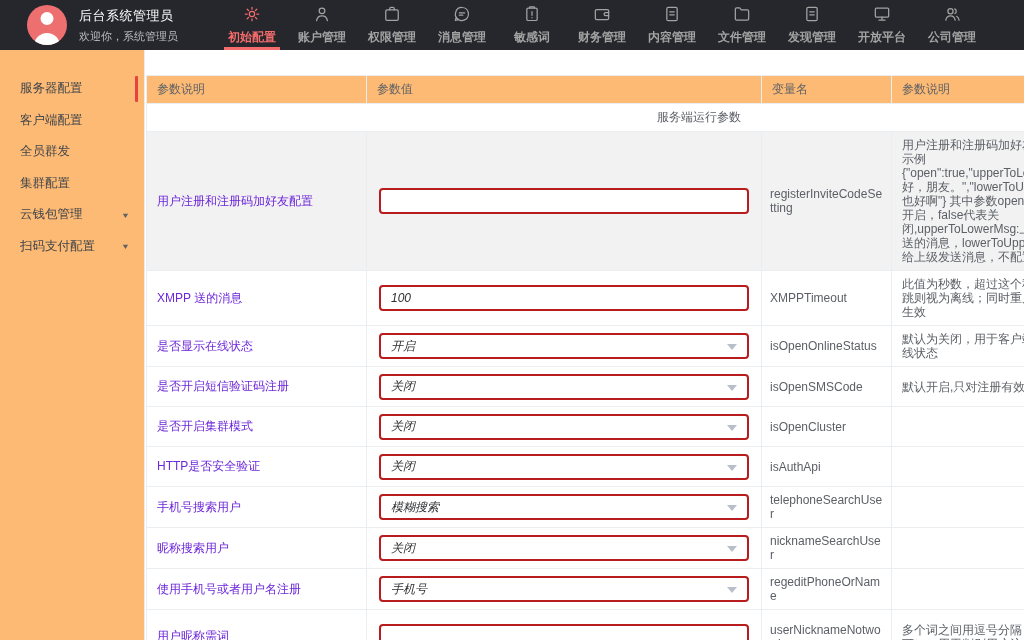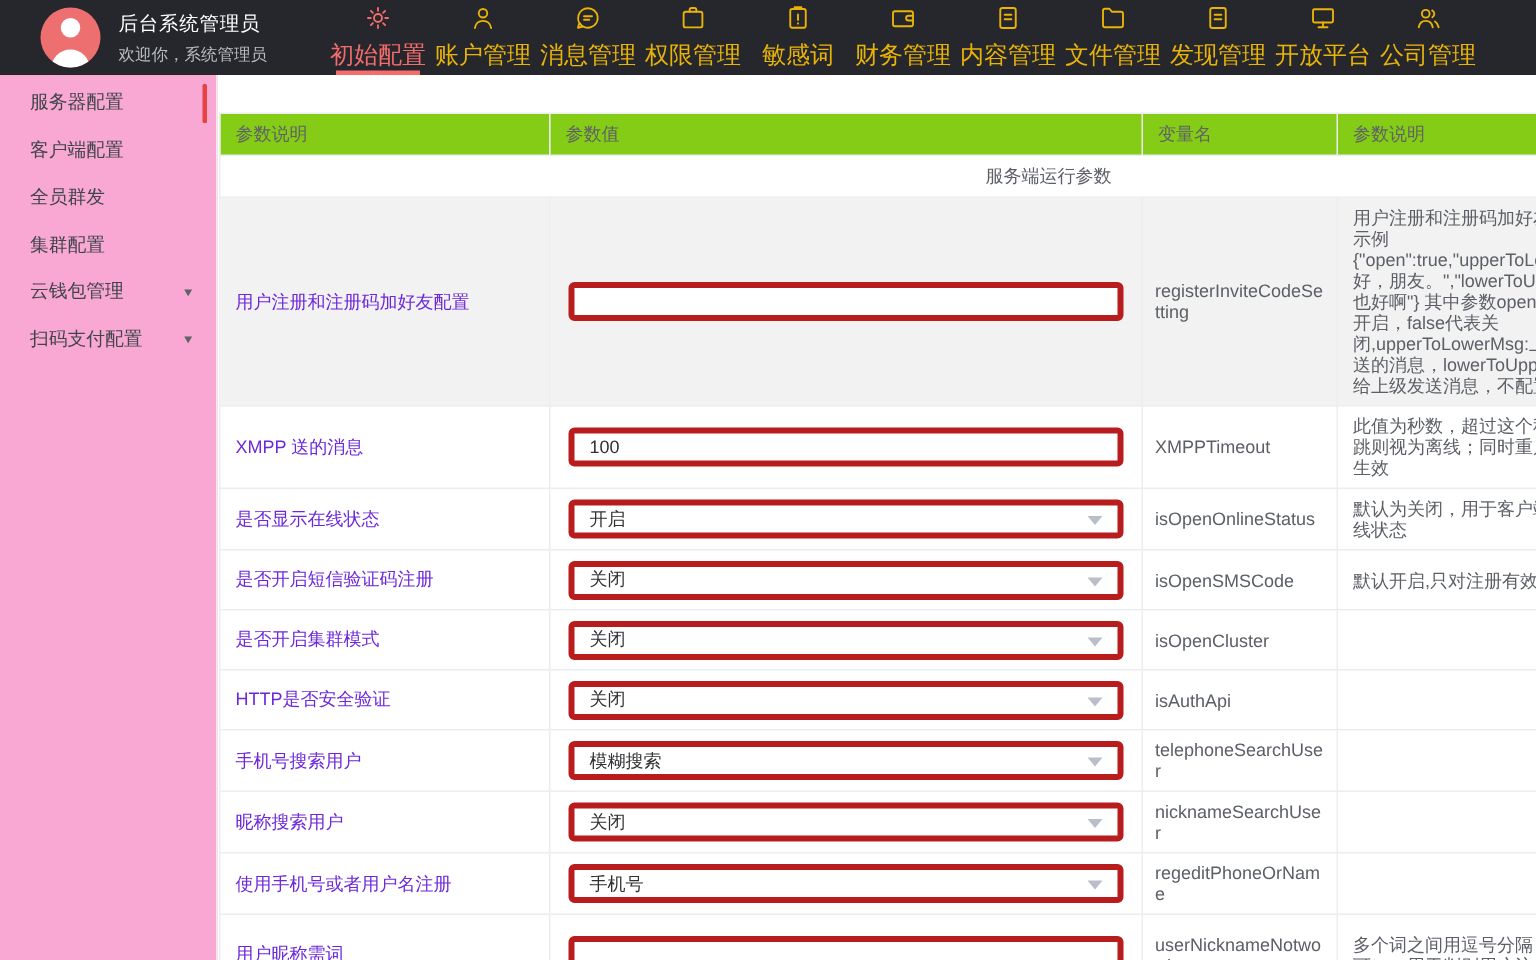--- a/index.html
+++ b/index.html
@@ -17,52 +17,52 @@
     margin-left:27px;position:relative;overflow:hidden;flex:none;}
   .avatar .head{position:absolute;top:7px;left:50%;transform:translateX(-50%);
     width:13px;height:13px;border-radius:50%;background:#fff;}
   .avatar .torso{position:absolute;bottom:-7px;left:50%;transform:translateX(-50%);
     width:26px;height:19px;border-radius:13px 13px 0 0;background:#fff;}
   .user-meta{margin-left:12px;width:112px;flex:none;}
   .user-title{color:#fff;font-size:13px;font-weight:normal;letter-spacing:.5px;}
   .user-sub{color:#b9bcc1;font-size:11px;margin-top:4px;}
   .nav{display:flex;height:100%;margin-left:26px;}
   .nav-item{width:70px;height:100%;display:flex;flex-direction:column;align-items:center;
-    justify-content:center;gap:5px;color:#eab308;cursor:pointer;position:relative;}
+    justify-content:center;gap:5px;color:#a3a3a3;cursor:pointer;position:relative;}
   .nav-item svg{width:20px;height:20px;stroke:currentColor;fill:none;
     stroke-width:1.5;stroke-linecap:round;stroke-linejoin:round;display:block;}
-  .nav-label{font-size:16px;white-space:nowrap;}
+  .nav-label{font-size:12px;white-space:nowrap;font-weight:bold;}
   .nav-item.active{color:var(--accent,#f56c6c);}
   .nav-item.active::after{content:"";position:absolute;bottom:0;left:7px;right:7px;height:3px;
     background:var(--accent,#f56c6c);}
   
-  .sidebar{position:absolute;top:50px;left:0;width:145px;bottom:0;background:#f9a8d4;
-    border-right:1px solid #ececec;box-sizing:border-box;padding-top:3px;z-index:5;}
+  .sidebar{position:absolute;top:50px;left:0;width:145px;bottom:0;background:#fdba74;
+    border-right:1px solid #ececec;box-sizing:border-box;padding-top:23px;z-index:5;}
   .side-item{height:31.5px;display:flex;align-items:center;padding:0 14px 0 20px;
     font-size:12.5px;color:#41454b;position:relative;cursor:pointer;}
   .side-item .caret{margin-left:auto;font-size:9px;color:#5f6368;transform:scaleY(.85);}
   .side-item.active::after{content:"";position:absolute;right:6px;top:50%;
     transform:translateY(-50%);width:3px;height:26px;background:var(--indicator,#e64242);border-radius:1px;}
   
   .content{position:absolute;left:146px;top:50px;width:1110px;bottom:0;background:#fff;}
   .table-wrap{padding-top:25px;}
   table{border-collapse:collapse;table-layout:fixed;width:1105px;font-size:12px;color:#5c6066;}
   th,td{border:1px solid #ebeef0;padding:0;box-sizing:border-box;}
-  th{background:#84cc16;height:28px;font-weight:normal;text-align:left;
+  th{background:#fdba74;height:28px;font-weight:normal;text-align:left;
     color:#606266;padding-left:10px;}
   td.section{height:28px;text-align:center;color:#5c6066;background:#fff;}
   tbody td{height:40px;vertical-align:middle;}
   tr.hl td{background:#f2f2f2;}
   td.c-label{padding:6px 10px;color:#6d28d9;}
   td.c-var{padding:6px 8px;word-break:break-all;color:#5c6066;}
   td.c-desc{padding:6px 10px;line-height:14px;white-space:pre-line;color:#5c6066;overflow:hidden;}
   tr.last td{height:54px;}
-  .ctrl{width:370px;height:26px;border:4px solid #b91c1c;border-radius:4px;background:#fff;
+  .ctrl{width:370px;height:26px;border:2px solid #b91c1c;border-radius:4px;background:#fff;
     margin-left:12px;position:relative;display:flex;align-items:center;box-sizing:border-box;
-    padding:0 26px 0 10px;font-size:12px;color:#303133;cursor:pointer;}
+    padding:0 26px 0 10px;font-size:12px;color:#303133;cursor:pointer;font-style:italic;}
   input.ctrl{display:block;outline:none;padding:0 10px;cursor:text;}
   .ctrl.select::after{content:"";position:absolute;right:10px;top:50%;margin-top:-2px;
     width:0;height:0;border:5px solid transparent;border-top:6px solid #b9bfc9;border-bottom:0;}
   .ctrl .sel-val{white-space:nowrap;}
 </style>
 </head>
 <body>
 
 <div class="topbar">
   <div class="avatar">
@@ -83,31 +83,31 @@
       </div>
       <div class="nav-item">
         <svg viewBox="0 0 24 24">
           <circle cx="12" cy="8.2" r="3.4"></circle>
           <path d="M5.5 20c.7-3.8 3.2-5.7 6.5-5.7s5.8 1.9 6.5 5.7"></path>
         </svg>
         <span class="nav-label">账户管理</span>
       </div>
       <div class="nav-item">
         <svg viewBox="0 0 24 24">
+          <path d="M9.3 7V5.6c0-.9.7-1.6 1.6-1.6h2.2c.9 0 1.6.7 1.6 1.6V7"></path>
+          <rect x="4.5" y="7" width="15" height="12.5" rx="1.6"></rect>
+        </svg>
+        <span class="nav-label">权限管理</span>
+      </div>
+      <div class="nav-item">
+        <svg viewBox="0 0 24 24">
           <path d="M12 4.2a7.8 7.8 0 1 1-6.9 11.5L4 19.8l4.1-1A7.8 7.8 0 0 1 12 4.2z"></path>
           <path d="M8.8 10.6h6.4M8.8 13.4h4.2"></path>
         </svg>
         <span class="nav-label">消息管理</span>
-      </div>
-      <div class="nav-item">
-        <svg viewBox="0 0 24 24">
-          <path d="M9.3 7V5.6c0-.9.7-1.6 1.6-1.6h2.2c.9 0 1.6.7 1.6 1.6V7"></path>
-          <rect x="4.5" y="7" width="15" height="12.5" rx="1.6"></rect>
-        </svg>
-        <span class="nav-label">权限管理</span>
       </div>
       <div class="nav-item">
         <svg viewBox="0 0 24 24">
           <rect x="5.8" y="4.8" width="12.4" height="15" rx="1.6"></rect>
           <path d="M9.3 4.8V3.4h5.4v1.4"></path>
           <path d="M12 9.2v4.4M12 16.2v.3"></path>
         </svg>
         <span class="nav-label">敏感词</span>
       </div>
       <div class="nav-item">

